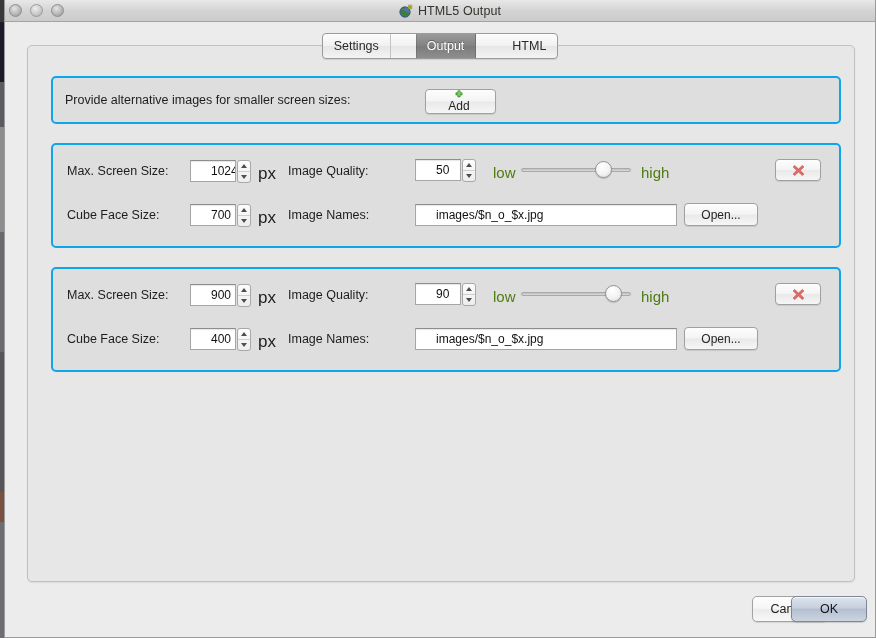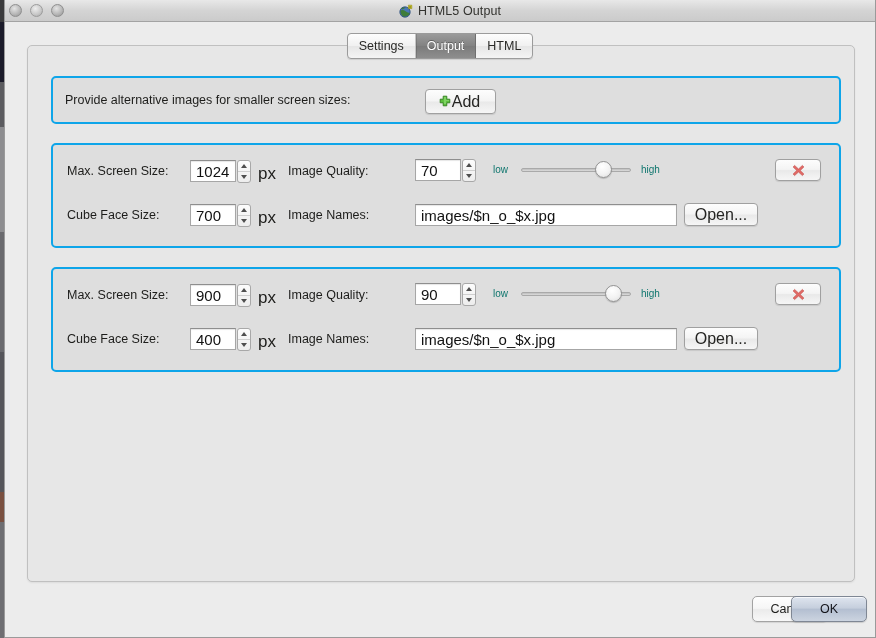--- a/index.html
+++ b/index.html
@@ -101,20 +101,21 @@
     z-index: 5;
   }
   .tabgroup {
     display: flex;
     height: 24px;
     border: 1px solid #9b9b9b;
     border-radius: 4px;
     background: linear-gradient(to bottom, #fdfdfd 0%, #f1f1f1 48%, #e6e6e6 52%, #f4f4f4 100%);
     box-shadow: 0 1px 1px rgba(0,0,0,0.11);
     overflow: hidden;
+    gap: 25px;
   }
   .tab {
     display: flex;
     align-items: center;
     padding: 0 11px;
     font-size: 12.5px;
     color: #2a2a28;
     border-right: 1px solid #c4c4c4;
     background: transparent;
     white-space: nowrap;
@@ -161,46 +162,47 @@
     color: #1d1d1b;
     white-space: nowrap;
   }
 
   
   .btn {
     position: absolute;
     display: inline-flex;
     align-items: center;
     justify-content: center;
-    font-size: 16px;
+    font-size: 12px;
     color: #252523;
     background: linear-gradient(to bottom, #fdfdfd 0%, #f4f4f4 47%, #e9e9e9 53%, #f6f6f6 100%);
     border: 1px solid #a0a0a0;
     border-radius: 4px;
     box-sizing: border-box;
     box-shadow: 0 1px 1px rgba(0,0,0,0.10);
     cursor: default;
     white-space: nowrap;
+    flex-direction: column;
   }
   .btn.add-btn { left: 372px; top: 11px; width: 71px; height: 25px; padding-right: 3px; }
 
   .plus-icon { width: 14px; height: 14px; display: block; }
 
   
   .field {
     position: absolute;
     background: #ffffff;
     border: 1px solid #a6a6a6;
     border-top-color: #8e8e8e;
     box-sizing: border-box;
-    font-size: 15px;
+    font-size: 12px;
     color: #111111;
     display: flex;
     align-items: center;
-    padding-left: 5px;
+    padding-left: 20px;
     font-family: "Liberation Sans", sans-serif;
     box-shadow: inset 0 1px 1px rgba(0,0,0,0.10);
     overflow: hidden;
     white-space: nowrap;
   }
   .field.num { width: 46px; height: 22px; }
   .field.path { width: 262px; height: 22px; }
 
   
   .stepper {
@@ -256,22 +258,22 @@
     width: 17px; height: 17px;
     border-radius: 50%;
     background: radial-gradient(circle at 42% 30%, #ffffff 0%, #f2f2f2 55%, #dcdcdc 100%);
     border: 1px solid #929292;
     box-sizing: border-box;
     box-shadow: 0 1px 1px rgba(0,0,0,0.18);
     cursor: default;
   }
   .slider-cap {
     position: absolute;
-    font-size: 10px;
-    color: #0f766e;
+    font-size: 15px;
+    color: #4d7c0f;
   }
 
   
   .del-btn {
     position: absolute;
     width: 46px; height: 22px;
     background: linear-gradient(to bottom, #fdfdfd 0%, #f4f4f4 47%, #e9e9e9 53%, #f6f6f6 100%);
     border: 1px solid #a0a0a0;
     border-radius: 4px;
     box-sizing: border-box;
@@ -372,21 +374,21 @@
         <div class="half up">
             <span class="tri up"></span>
           </div>
         <div class="half down">
             <span class="tri down"></span>
           </div>
       </div>
       <div class="unit" style="left:205px; top:19px;">px</div>
 
       <div class="row-label" style="left:235px; top:19px;">Image Quality:</div>
-      <div class="field num" style="left:362px; top:14px;">70</div>
+      <div class="field num" style="left:362px; top:14px;">50</div>
       <div class="stepper" style="left:409px; top:14px;">
         <div class="half up">
             <span class="tri up"></span>
           </div>
         <div class="half down">
             <span class="tri down"></span>
           </div>
       </div>
 
       <div class="slider-cap" style="left:440px; top:19px;">low</div>

